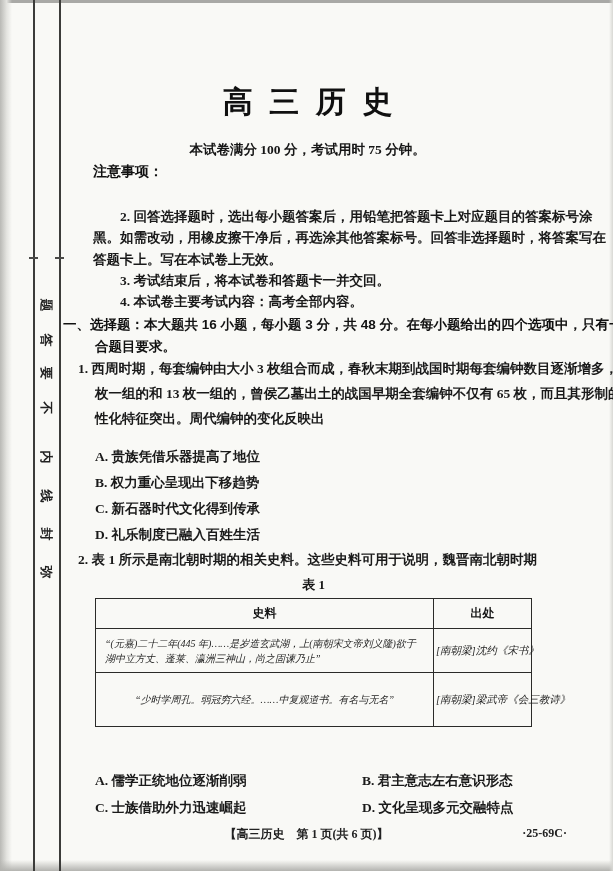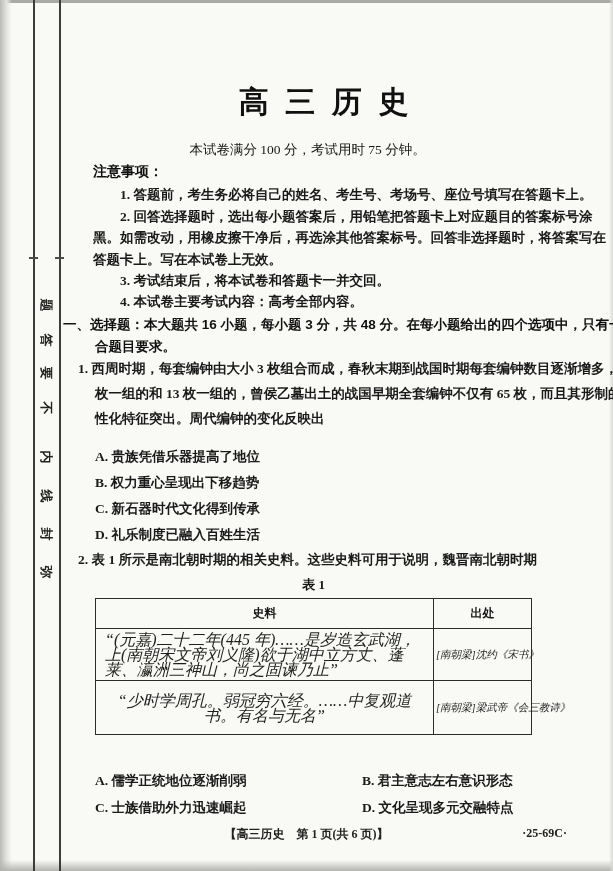--- a/index.html
+++ b/index.html
@@ -29,42 +29,41 @@
     position:absolute;left:34px;width:24px;text-align:center;
     font-size:13px;font-weight:600;color:#222;
     transform:rotate(90deg);
   }
   
   .title{
     left:60px;top:82px;width:495px;text-align:center;
     font-family:"Liberation Sans","DejaVu Sans",sans-serif;
     font-size:30px;font-weight:900;letter-spacing:0.55em;text-indent:0.55em;
     color:#101010;
-    padding-left:16px;
   }
   .subtitle{left:60px;top:141px;width:495px;text-align:center;
-    font-size:13.5px;font-weight:400;}
+    font-size:13.5px;font-weight:700;}
   .h-bold{
     font-family:"Liberation Sans","DejaVu Sans",sans-serif;
     font-weight:bold;font-size:13.5px;color:#111;
   }
   .notice-head{font-size:14px;}
   .body-line{font-size:13.5px;font-weight:600;color:#1a1a1a;}
   .stem-line{font-size:13.5px;font-weight:600;color:#1a1a1a;}
   .option-line{font-size:13.5px;font-weight:600;color:#1a1a1a;text-align:center;}
   .caption{font-size:13px;font-weight:600;}
   
   .tablewrap{position:absolute;left:95px;top:598px;width:437px;}
   .tablewrap table{border-collapse:collapse;width:437px;table-layout:fixed;
     background:transparent;}
   .tablewrap th,.tablewrap td{border:1.4px solid #2b2b29;vertical-align:middle;}
   .tablewrap th{font-size:12px;font-weight:bold;text-align:center;height:27px;
     font-family:"Liberation Serif","DejaVu Serif",serif;}
   .tablewrap td{padding:3px 9px;}
-  td.quote{font-size:16px;line-height:15px;font-style:italic;color:#1f1f1f;
+  td.quote{font-size:10px;line-height:15px;font-style:italic;color:#1f1f1f;
     white-space:normal;}
   td.quote.centered{text-align:center;}
   td.source{font-size:10.5px;font-style:italic;text-align:center;color:#1f1f1f;
     white-space:nowrap;padding:3px 2px;}
   .footer-center{left:0;top:826px;width:613px;text-align:center;font-size:12px;
     font-weight:600;color:#222;}
   .footer-right{top:826px;right:46px;font-size:12px;font-weight:600;color:#222;}
 </style>
 </head>
 <body>
@@ -88,21 +87,20 @@
     <span class="seal-char" style="top:448px;">内</span>
     <span class="seal-char" style="top:487px;">线</span>
     <span class="seal-char" style="top:525px;">封</span>
     <span class="seal-char" style="top:563px;">弥</span>
   </div>
 
   <div class="abs title">高三历史</div>
   <div class="abs subtitle">本试卷满分 100 分，考试用时 75 分钟。</div>
 
   <div class="abs h-bold notice-head" style="left:93px;top:163px;">注意事项：</div>
-  <div class="abs body-line" style="left:120px;top:186px;">1. 答题前，考生务必将自己的姓名、考生号、考场号、座位号填写在答题卡上。</div>
   <div class="abs body-line" style="left:120px;top:208px;">2. 回答选择题时，选出每小题答案后，用铅笔把答题卡上对应题目的答案标号涂</div>
   <div class="abs body-line" style="left:93px;top:229px;">黑。如需改动，用橡皮擦干净后，再选涂其他答案标号。回答非选择题时，将答案写在</div>
   <div class="abs body-line" style="left:93px;top:251px;">答题卡上。写在本试卷上无效。</div>
   <div class="abs body-line" style="left:120px;top:272px;">3. 考试结束后，将本试卷和答题卡一并交回。</div>
   <div class="abs body-line" style="left:120px;top:293px;">4. 本试卷主要考试内容：高考全部内容。</div>
 
   <div class="abs h-bold" style="left:63px;top:316px;">一、选择题：本大题共 16 小题，每小题 3 分，共 48 分。在每小题给出的四个选项中，只有一项符</div>
   <div class="abs h-bold" style="left:95px;top:338px;">合题目要求。</div>
 
   <div class="abs stem-line" style="left:78px;top:360px;">1. 西周时期，每套编钟由大小 3 枚组合而成，春秋末期到战国时期每套编钟数目逐渐增多，有 9</div>

